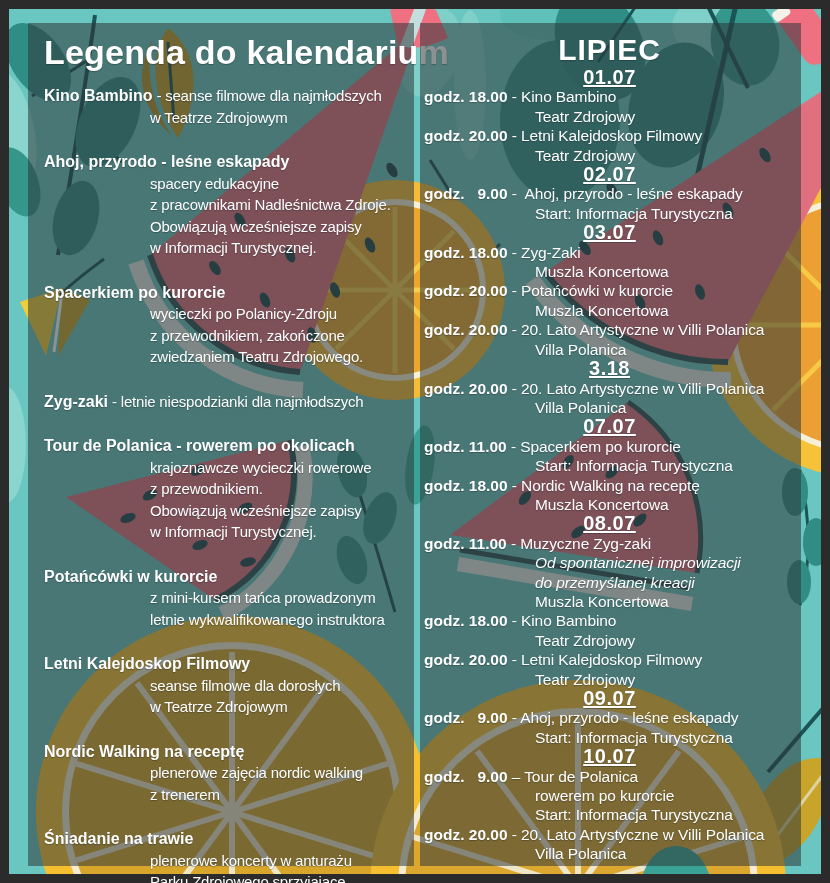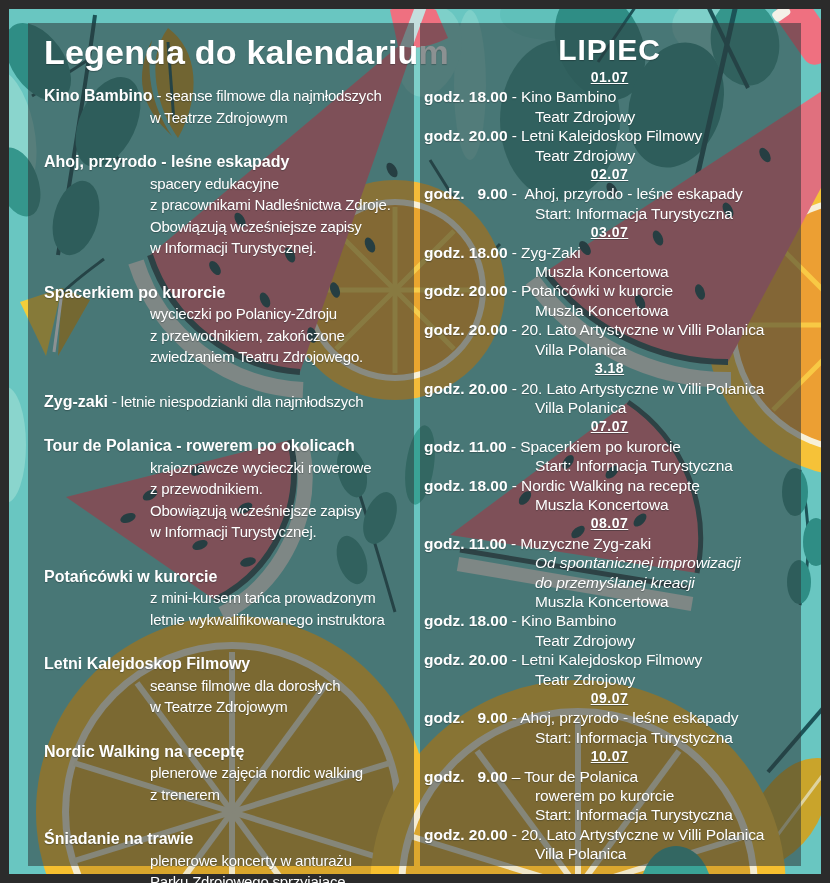--- a/index.html
+++ b/index.html
@@ -24,21 +24,21 @@
   .legend-entry { font-size:15px; line-height:21.5px; margin-bottom:23px; white-space:nowrap; }
   .legend-entry .entry-name { font-size:16px; font-weight:bold; }
   .legend-entry .cont { margin-left:106px; letter-spacing:-0.2px; }
   .legend-entry .entry-inline { letter-spacing:-0.2px; }
 
   .cal-title {
     font-size:30px; line-height:34px; font-weight:bold; margin:0 0 1px 0;
     text-align:center; letter-spacing:1px;
   }
   .cal-date {
-    font-size:14px; line-height:19.4px; font-weight:bold;
+    font-size:20px; line-height:19.4px; font-weight:bold;
     text-align:center; text-decoration:underline; letter-spacing:0.5px;
   }
   .cal-ev { font-size:15.5px; line-height:19.4px; padding-left:4px; white-space:pre; letter-spacing:-0.1px; }
   .cal-ev b { letter-spacing:0; }
   .cal-venue { font-size:15.5px; line-height:19.4px; margin-left:115px; white-space:pre; letter-spacing:-0.1px; }
   .cal-venue.italic { font-style:italic; }
 </style>
 </head>
 <body>
 

